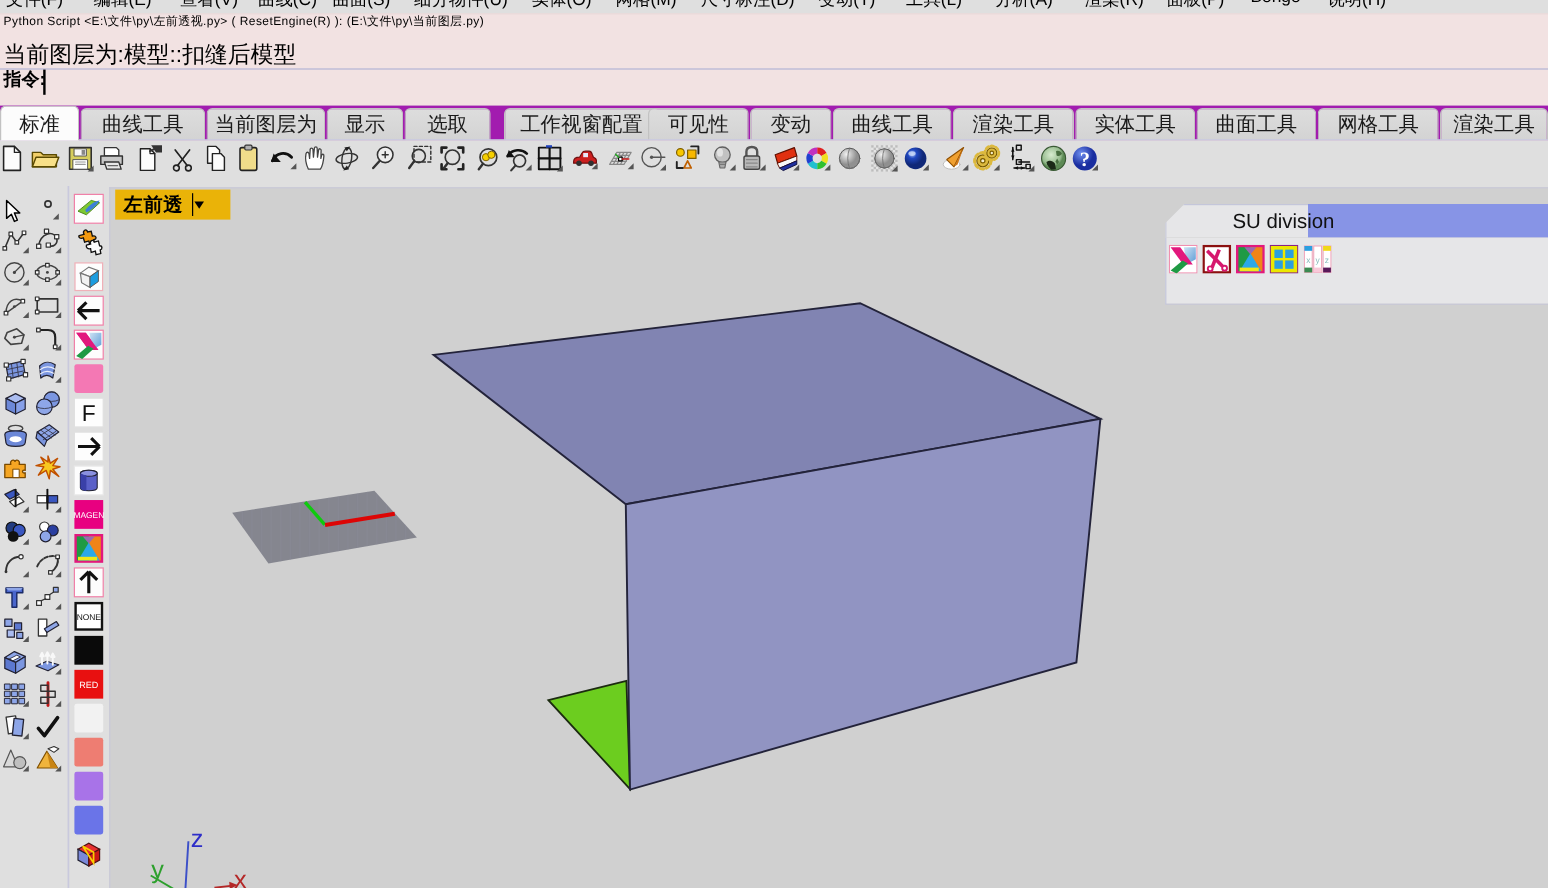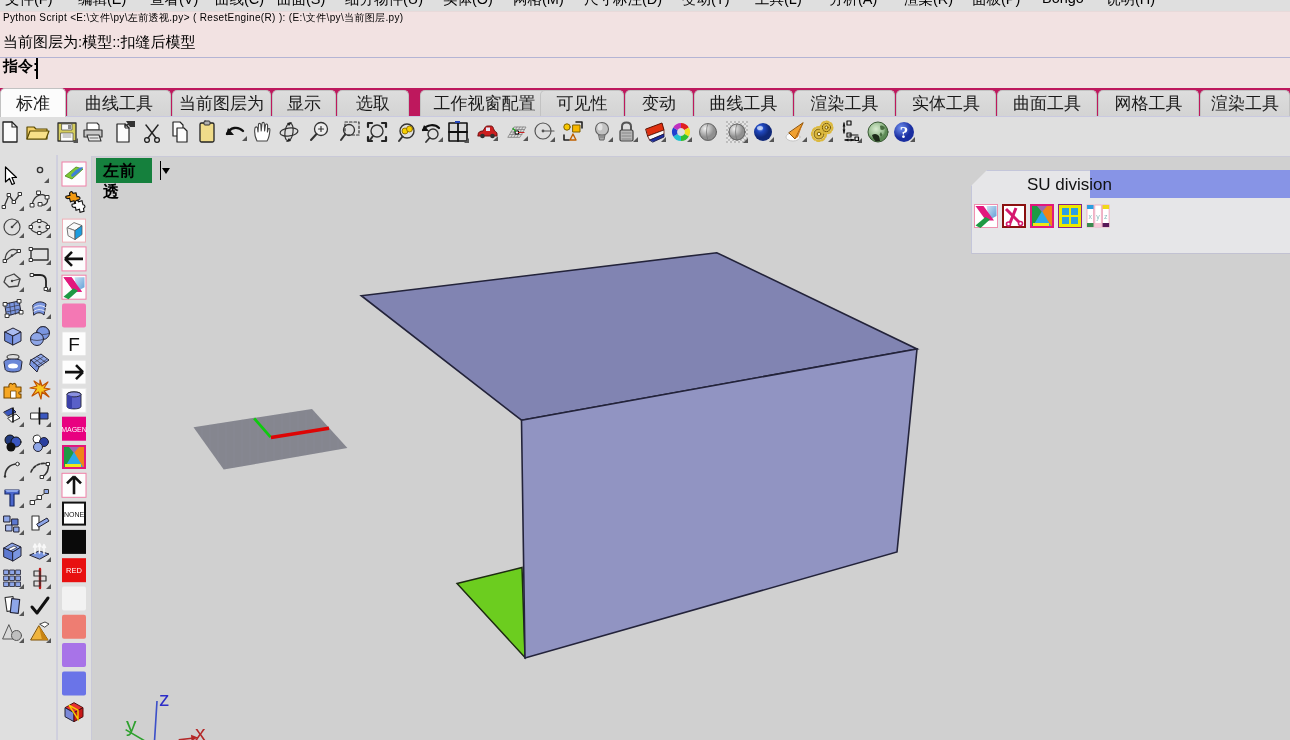--- a/index.html
+++ b/index.html
@@ -1,34 +1,34 @@
 <!DOCTYPE html>
 <html><head><meta charset="utf-8">
 <style>
 html,body{margin:0;padding:0;}
 body{width:1290px;height:740px;overflow:hidden;position:relative;
  font-family:"Liberation Sans",sans-serif;background:#dfdfdf;}
 #menubar{position:absolute;left:0;top:0;width:1290px;height:11px;overflow:hidden;background:#dfdfdf;}
 #menubar span{position:absolute;top:-10.5px;font-size:14.5px;color:#000;white-space:nowrap;}
 #cmd{position:absolute;left:0;top:11px;width:1290px;height:76px;background:#f2e2e2;border-top:1px solid #e8dada;}
 #cmd .l1{position:absolute;left:3px;top:-1px;font-size:10px;color:#000;letter-spacing:0.35px;}
-#cmd .l2{position:absolute;left:3px;top:21px;font-size:15px;color:#000;}
+#cmd .l2{position:absolute;left:3px;top:21px;font-size:19px;color:#000;}
 #cmd .sep{position:absolute;left:0;top:45px;width:1290px;height:1px;background:#b4b4d4;}
 #cmd .l3{position:absolute;left:3px;top:45px;font-size:15px;font-weight:bold;color:#000;}
 #cmd .cur{position:absolute;left:36px;top:46px;width:2px;height:21px;background:#000;}
-#tabs{position:absolute;left:0;top:88px;width:1290px;height:29px;background:#be185d;}
+#tabs{position:absolute;left:0;top:88px;width:1290px;height:29px;background:#a21caf;}
 #tabs .t{position:absolute;top:2px;height:27px;background:linear-gradient(#dddddd,#d3d3d3);border:1px solid #c2c2c2;border-bottom:none;
  border-radius:5px 5px 0 0;font-size:17px;color:#1a1a1a;text-align:center;line-height:26px;box-sizing:border-box;}
 #tabs .t.act{top:0;height:29px;background:#fcfcfc;border-color:#c2c2c2;line-height:30px;z-index:2;}
 #tabbase{position:absolute;left:0;top:116px;width:1290px;height:1px;background:#c9c9e0;}
 #tbar{position:absolute;left:0;top:117px;width:1290px;height:38px;background:#dfdfdf;}
 #main{position:absolute;left:0;top:155px;width:1290px;height:585px;background:#dfdfdf;}
 #vp{position:absolute;left:91px;top:1px;width:1199px;height:584px;background:#d0d0d0;
  border-top:1px solid #c9c9d8;border-left:1px solid #c9c9d8;box-sizing:border-box;}
-#vplabel{position:absolute;left:4px;top:1px;width:56px;height:25px;background:#15803d;color:#000;}
+#vplabel{position:absolute;left:4px;top:1px;width:96px;height:25px;background:#eab308;color:#000;}
 #vplabel .tx{position:absolute;left:7px;top:2.5px;font-size:16px;font-weight:bold;letter-spacing:0.5px;}
 #vplabel .bar{position:absolute;left:63.5px;top:3px;width:1.2px;height:19px;background:#000;}
 #vplabel .ar{position:absolute;left:66px;top:10px;width:0;height:0;border-left:4.8px solid transparent;border-right:4.8px solid transparent;border-top:6px solid #000;}
 #su{position:absolute;left:879px;top:13px;width:320px;height:84px;}
 #su .tab{position:absolute;left:0;top:0;width:119px;height:28px;background:#e6e6e8;border:1px solid #c4c6da;border-bottom:none;
  clip-path:polygon(16px 0,119px 0,119px 28px,0 28px,0 16px);}
 #su .ttl{position:absolute;left:20px;top:5px;font-size:17px;color:#111;margin-left:36px;}
 #su .blue{position:absolute;left:119px;top:0px;width:201px;height:28px;background:#8794e6;}
 #su .body{position:absolute;left:0;top:28px;width:320px;height:56px;background:#e6e6e8;border-left:1px solid #c4c6da;border-bottom:1px solid #c2c2d2;box-sizing:border-box;}
 .suic{position:absolute;top:34px;width:24px;height:24px;box-sizing:border-box;}

